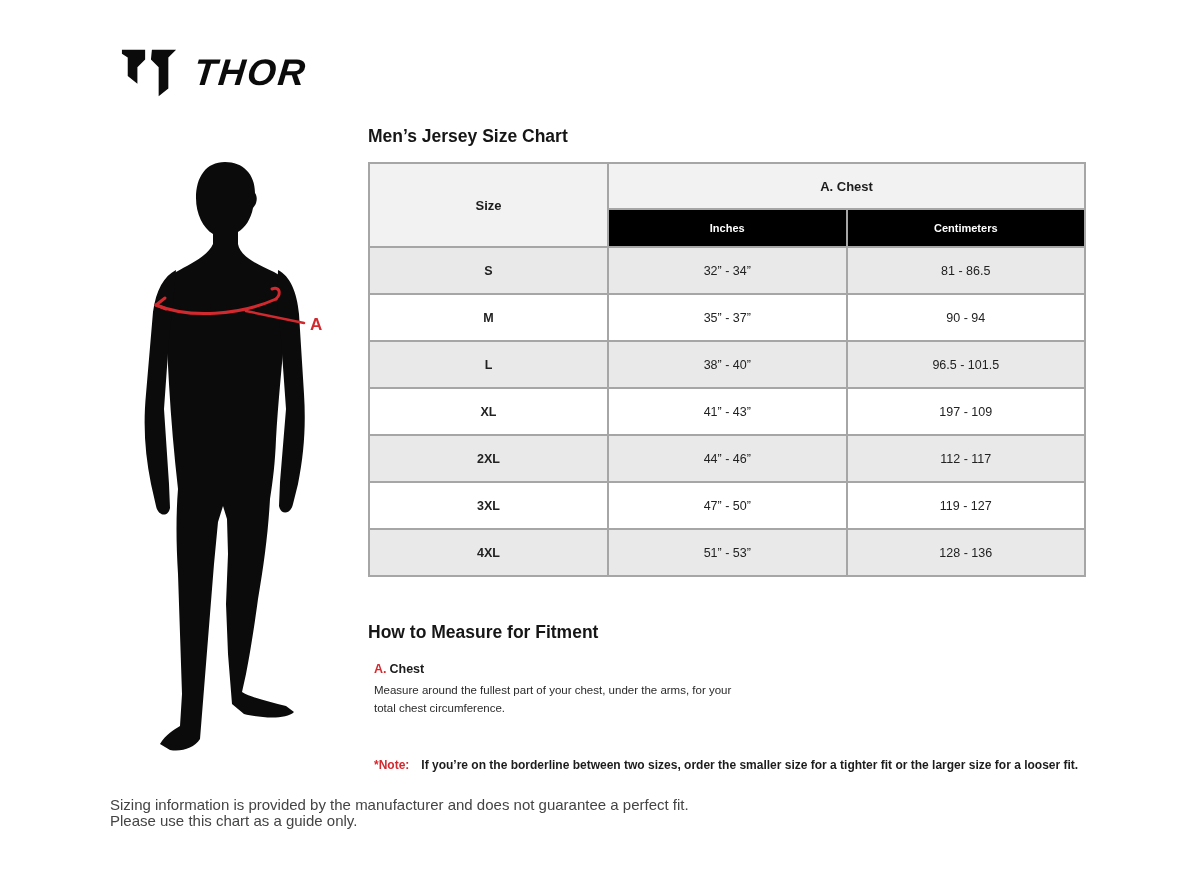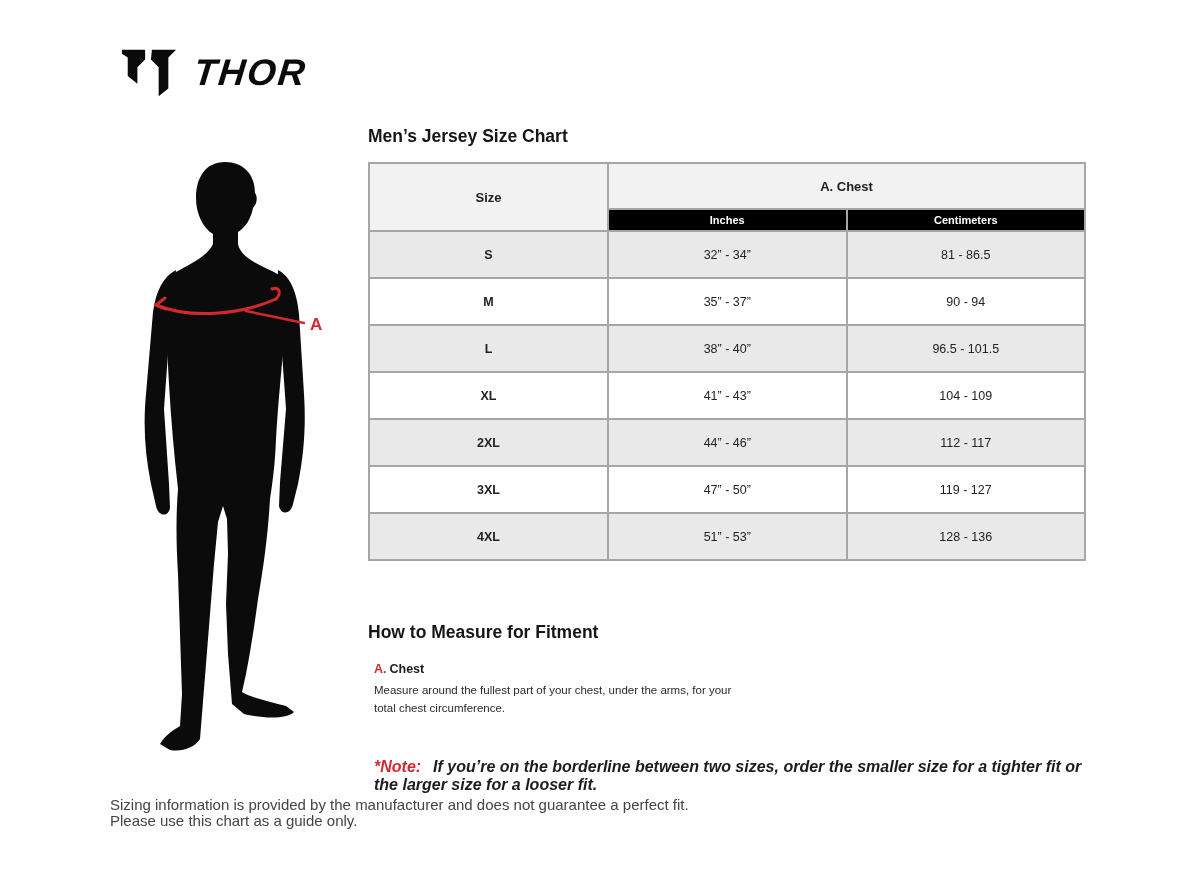--- a/index.html
+++ b/index.html
@@ -20,32 +20,32 @@
   .figure-wrap svg { width:100%; height:100%; }
 
   
   .main { position:absolute; left:368px; top:126px; width:718px; height:680px; }
   .chart-title { position:absolute; left:0; top:0; font-size:17.5px; font-weight:bold; color:#161616; }
 
   table.size-table { position:absolute; left:0; top:36px; width:718px; border-collapse:collapse; table-layout:fixed; }
   .size-table th, .size-table td { border:2px solid #a6a6a6; text-align:center; vertical-align:middle; }
   .size-table th { background:#f2f2f2; font-size:13px; font-weight:bold; color:#1c1c1c; }
   .size-table tr.group-row th { height:46px; }
-  .size-table tr.bar-row td { height:20px; padding:0; background:#000000; color:#ffffff;
+  .size-table tr.bar-row td { height:20px; padding:8px; background:#000000; color:#ffffff;
     font-size:11px; font-weight:bold; line-height:20px; }
   .size-table tbody td { height:47px; font-size:12.5px; color:#222222; background:#ffffff; }
   .size-table tbody td.size-cell { font-weight:bold; font-size:12.5px; }
   .size-table tbody tr:nth-child(odd) td { background:#e9e9e9; }
 
   .fitment-heading { position:absolute; left:0; top:496px; font-size:17.5px; font-weight:bold; color:#161616;text-align:right; }
   .fitment-item-title { position:absolute; left:6px; top:536px; font-size:12.5px; font-weight:bold; color:#1c1c1c; }
   .fitment-item-title .red { color:#d2292e; margin-right:3px; }
   .fitment-desc { position:absolute; left:6px; top:555px; width:362px; font-size:11.5px; line-height:18px; color:#2a2a2a; }
 
-  .note-line { position:absolute; left:6px; top:632px; font-size:16px; font-weight:bold; color:#1c1c1c;font-style:italic; }
+  .note-line { position:absolute; left:6px; top:632px; font-size:12px; font-weight:bold; color:#1c1c1c; }
   .note-line .note-label { color:#d2292e; margin-right:12px; }
 
   
   .footer { position:absolute; left:110px; top:797px; font-size:15px; line-height:15.5px; color:#444444; }
 </style>
 </head>
 <body>
 
 <div class="page">
 
@@ -110,21 +110,21 @@
           <td>90 - 94</td>
         </tr>
         <tr>
           <td class="size-cell">L</td>
           <td>38” - 40”</td>
           <td>96.5 - 101.5</td>
         </tr>
         <tr>
           <td class="size-cell">XL</td>
           <td>41” - 43”</td>
-          <td>104 - 109</td>
+          <td>197 - 109</td>
         </tr>
         <tr>
           <td class="size-cell">2XL</td>
           <td>44” - 46”</td>
           <td>112 - 117</td>
         </tr>
         <tr>
           <td class="size-cell">3XL</td>
           <td>47” - 50”</td>
           <td>119 - 127</td>

